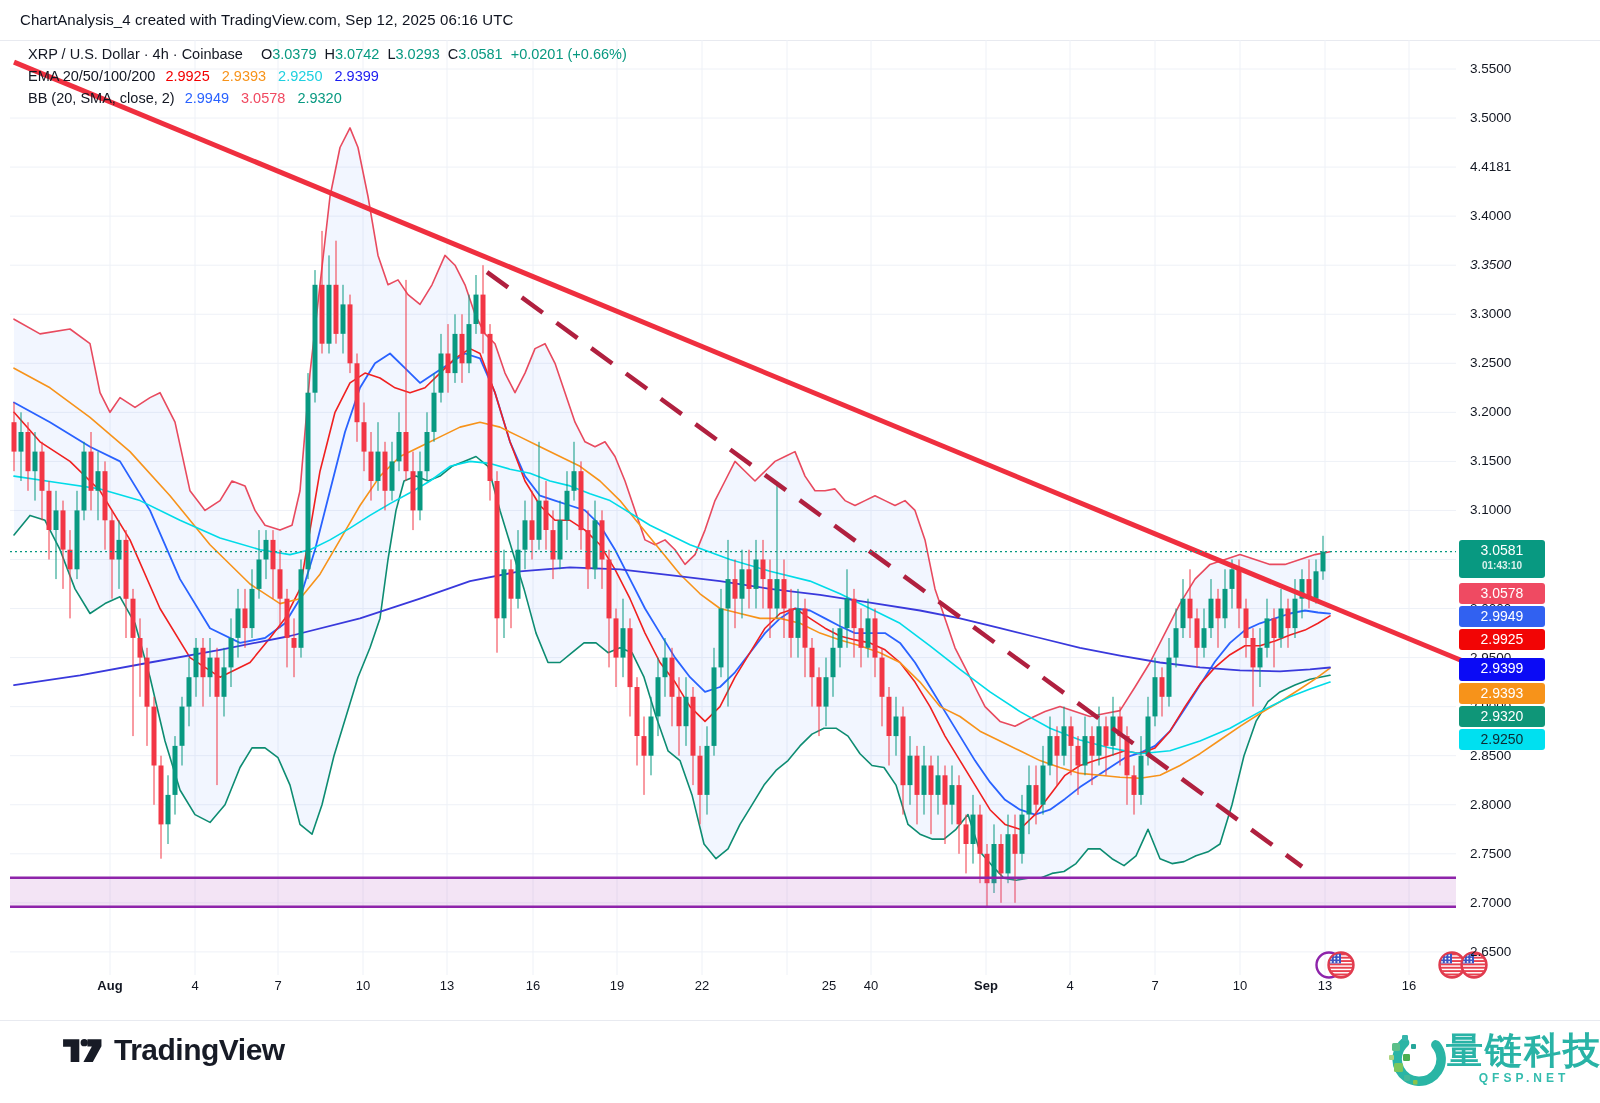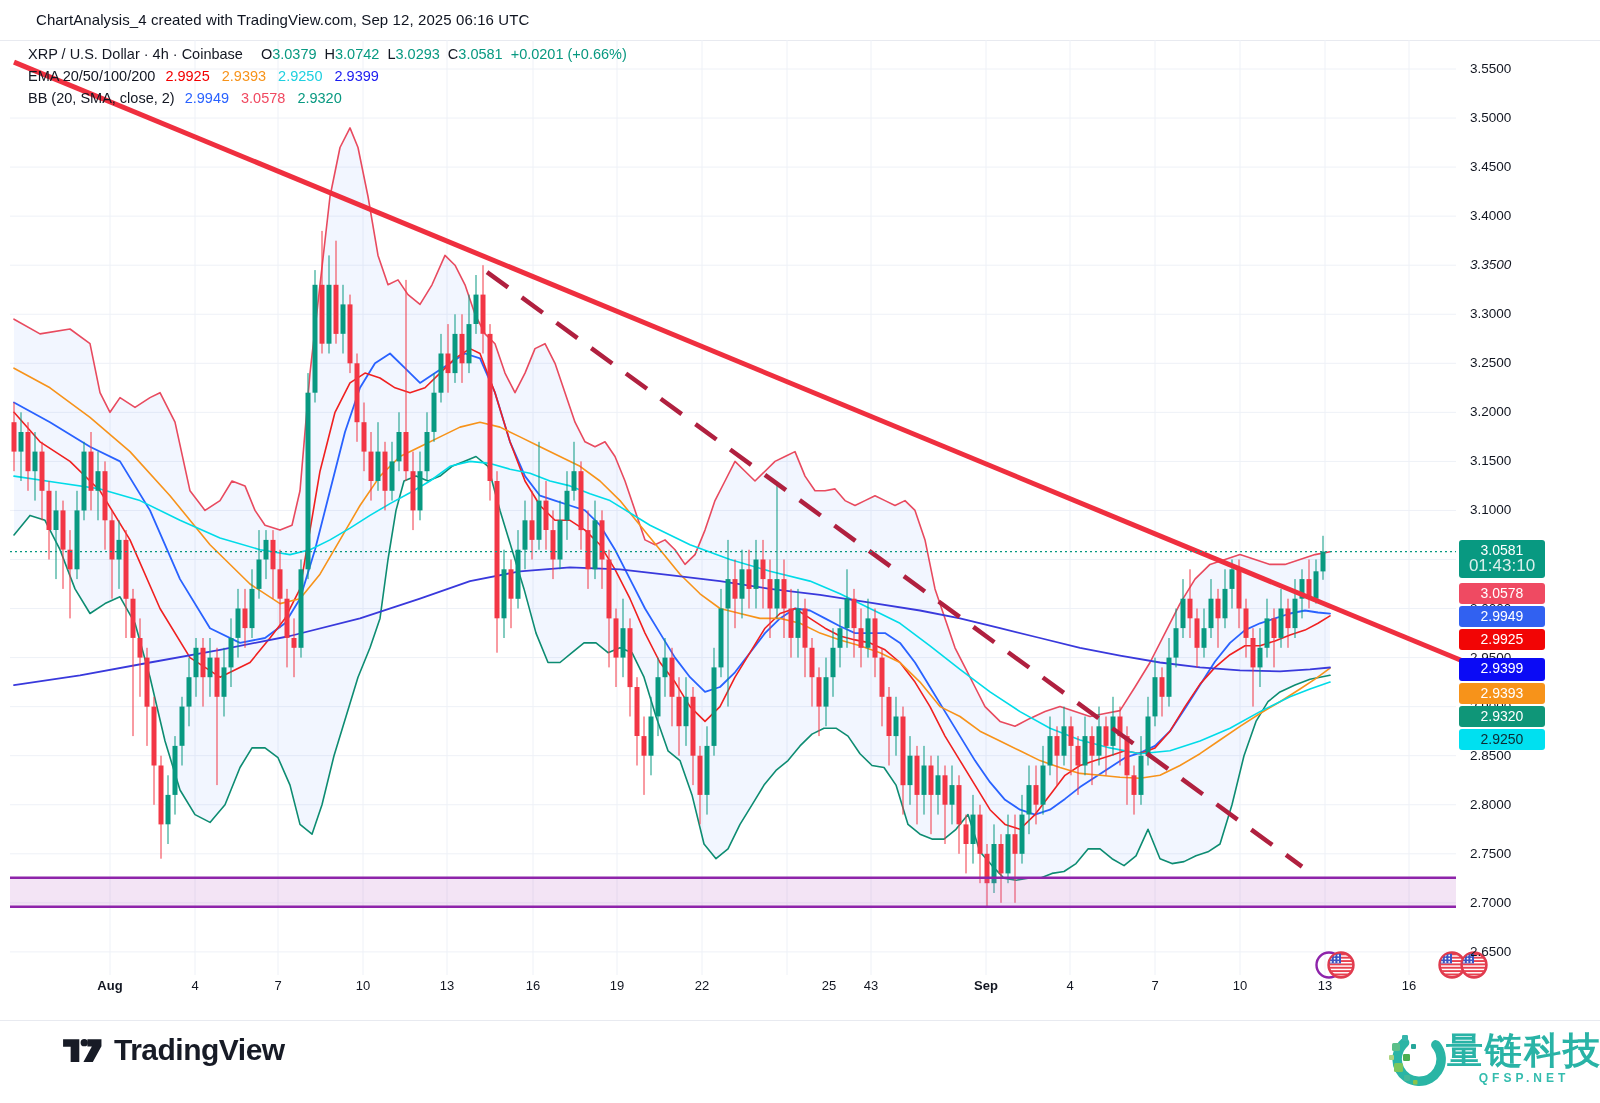--- a/index.html
+++ b/index.html
@@ -1,33 +1,33 @@
 <!DOCTYPE html>
 <html><head>
 <meta charset="utf-8">
 <style>
   * { margin:0; padding:0; box-sizing:border-box; }
   html,body { width:1600px; height:1103px; background:#ffffff; overflow:hidden;
     font-family:"Liberation Sans", sans-serif; }
   .page { position:relative; width:1600px; height:1103px; background:#fff; }
-  .title { position:absolute; left:20px; top:11px; font-size:15px; font-weight:500; color:#0f1420; letter-spacing:.1px;margin-left:16px; }
+  .title { position:absolute; left:20px; top:11px; font-size:15px; font-weight:500; color:#0f1420; letter-spacing:.1px; }
   .pane-border { position:absolute; left:0; width:1600px; height:1px; background:#e8eaf0; }
   #chart-svg { position:absolute; left:0; top:0; width:1600px; height:1103px; }
   .legend { position:absolute; left:28px; top:46px; }
   .lrow { height:22px; font-size:14.5px; color:#131722; white-space:nowrap; }
   .lrow .lsym, .lrow .lbl { color:#131722; font-weight:500; margin-right:10px; }
   .okey { color:#131722; margin-left:8px; }
   .oval { color:#089981; }
   .chg { color:#089981; margin-left:8px; }
   .ema-val, .bb-val { margin-right:12px; font-weight:500; }
   #price-axis { position:absolute; left:1456px; top:40px; width:144px; height:940px; }
   .ptick { position:absolute; left:14px; font-size:13.5px; color:#131722; }
   .plabel { position:absolute; left:3px; width:86px; border-radius:3px; color:#fff;
     font-size:14px; font-weight:500; text-align:center; line-height:21px; }
-  .plabel .sub { display:block; font-size:17px; line-height:13px; font-weight:400; opacity:.85; margin-top:-2px; }
+  .plabel .sub { display:block; font-size:10px; line-height:13px; font-weight:700; opacity:.85; margin-top:-2px; }
   #time-axis { position:absolute; left:0; top:975px; width:1600px; height:28px;padding-left:43px; }
   .ttick { position:absolute; top:3px; transform:translateX(-50%); font-size:13px; color:#131722; }
   .ttick.bold { font-weight:700; }
   .footer { position:absolute; left:16px; top:1021px; width:1600px; height:82px; background:#fff;padding-left:48px; }
   .tv-brand { position:absolute; left:46px; top:12px; display:flex; align-items:center; gap:12px; }
   .tv-brand svg { width:40px; height:34px; }
   .tv-name { font-size:30px; font-weight:800; color:#171b26; letter-spacing:-.5px; }
   .qfsp { position:absolute; left:1372px; top:8px; display:flex; align-items:flex-start; }
   .qfsp-txt { display:flex; flex-direction:column; align-items:center; }
   .qfsp-name { font-size:37px; font-weight:700; color:#29b3a6; line-height:44px; letter-spacing:2px; }
@@ -566,21 +566,21 @@
       <span class="lbl">EMA 20/50/100/200</span><span id="ema-values"><span class="ema-val" style="color: rgb(242, 0, 0);">2.9925</span><span class="ema-val" style="color: rgb(247, 147, 26);">2.9393</span><span class="ema-val" style="color: rgb(31, 208, 224);">2.9250</span><span class="ema-val" style="color: rgb(26, 26, 240);">2.9399</span></span>
     </div>
     <div class="lrow">
       <span class="lbl">BB (20, SMA, close, 2)</span><span id="bb-values"><span class="bb-val" style="color: rgb(41, 98, 255);">2.9949</span><span class="bb-val" style="color: rgb(240, 72, 96);">3.0578</span><span class="bb-val" style="color: rgb(8, 153, 129);">2.9320</span></span>
     </div>
   </div>
 
   <div id="price-axis">
       <div class="ptick" style="top: 21px;">3.5500</div>
       <div class="ptick" style="top: 70.05px;">3.5000</div>
-      <div class="ptick" style="top: 119.1px;">3.4500</div>
+      <div class="ptick" style="top: 119.1px;">4.4181</div>
       <div class="ptick" style="top: 168.15px;">3.4000</div>
       <div class="ptick" style="top: 217.2px; font-style: italic;">3.3500</div>
       <div class="ptick" style="top: 266.25px;">3.3000</div>
       <div class="ptick" style="top: 315.3px;">3.2500</div>
       <div class="ptick" style="top: 364.35px;">3.2000</div>
       <div class="ptick" style="top: 413.4px;">3.1500</div>
       <div class="ptick" style="top: 462.45px;">3.1000</div>
       <div class="ptick" style="top: 511.5px;">3.0500</div>
       <div class="ptick" style="top: 560.55px;">3.0000</div>
       <div class="ptick" style="top: 609.6px;">2.9500</div>
@@ -602,21 +602,21 @@
   <div id="time-axis">
       <div class="ttick bold" style="left: 110px;">Aug</div>
       <div class="ttick" style="left: 195px;">4</div>
       <div class="ttick" style="left: 278px;">7</div>
       <div class="ttick" style="left: 363px;">10</div>
       <div class="ttick" style="left: 447px;">13</div>
       <div class="ttick" style="left: 533px;">16</div>
       <div class="ttick" style="left: 617px;">19</div>
       <div class="ttick" style="left: 702px;">22</div>
       <div class="ttick" style="left: 829px;">25</div>
-      <div class="ttick" style="left: 871px;">43</div>
+      <div class="ttick" style="left: 871px;">40</div>
       <div class="ttick bold" style="left: 986px;">Sep</div>
       <div class="ttick" style="left: 1070px;">4</div>
       <div class="ttick" style="left: 1155px;">7</div>
       <div class="ttick" style="left: 1240px;">10</div>
       <div class="ttick" style="left: 1325px;">13</div>
       <div class="ttick" style="left: 1409px;">16</div>
     </div>
 
   <div class="pane-border" style="top:1020px"></div>
   <div class="footer">

